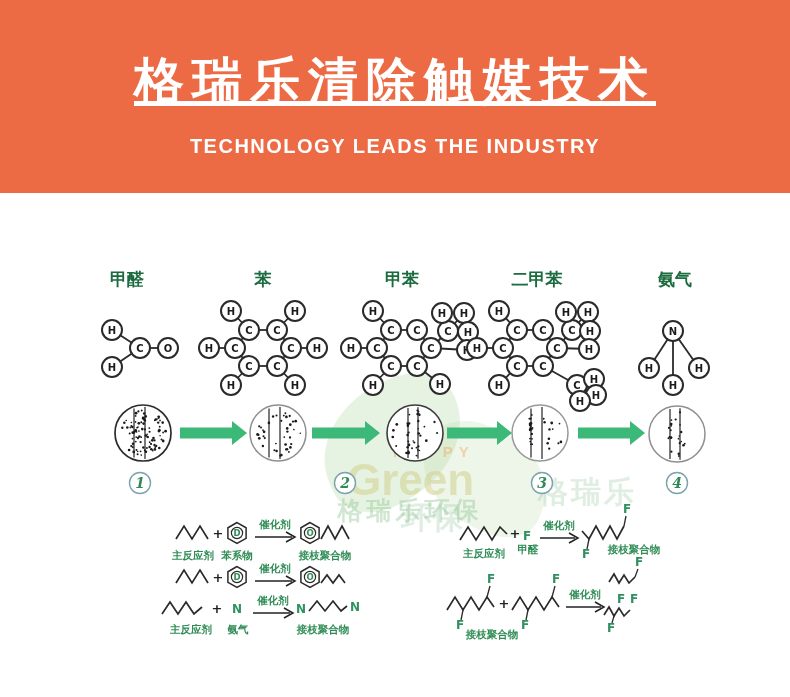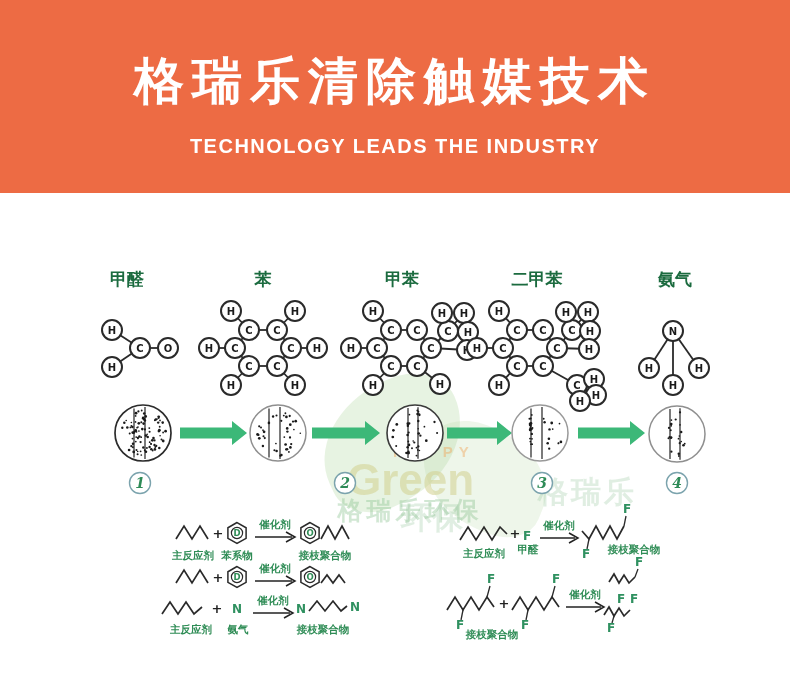--- a/index.html
+++ b/index.html
@@ -1,21 +1,21 @@
 <!DOCTYPE html>
 <html><head>
 <meta charset="utf-8">
 <style>
   html,body{margin:0;padding:0;}
   .page{position:relative;width:790px;height:697px;background:#ffffff;overflow:hidden;
         font-family:"Liberation Sans",sans-serif;}
   .header{position:absolute;left:0;top:0;width:790px;height:193px;display:flex;
           flex-direction:column;align-items:center;justify-content:center;}
   .header .title{font-size:50px;font-weight:bold;letter-spacing:8px;line-height:1.1;
-                 margin-top:18px;white-space:nowrap;}
+                 margin-top:18px;white-space:nowrap;text-decoration:underline;}
   .header .subtitle{font-size:20px;font-weight:bold;letter-spacing:1.5px;margin-top:26px;
                     white-space:nowrap;}
   .wm{position:absolute;pointer-events:none;}
   .wm-leaf1{left:318px;top:383px;width:150px;height:118px;background:rgba(176,214,160,0.30);
             border-radius:62% 38% 66% 34%;transform:rotate(-25deg);}
   .wm-leaf2{left:418px;top:428px;width:132px;height:100px;background:rgba(176,214,160,0.22);
             border-radius:40% 60% 34% 66%;transform:rotate(22deg);}
   .wm-happy{left:393px;top:443px;font-size:15px;font-weight:bold;letter-spacing:6px;
             color:rgba(240,160,80,0.42);}
   .wm-green{left:347px;top:447px;font-size:44px;font-weight:bold;

